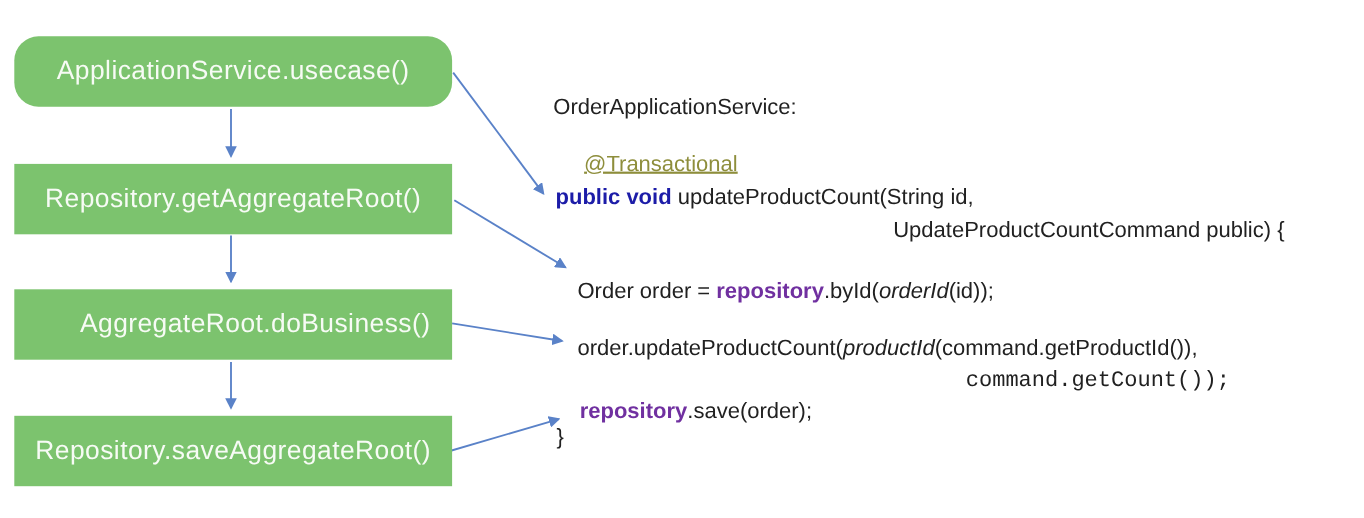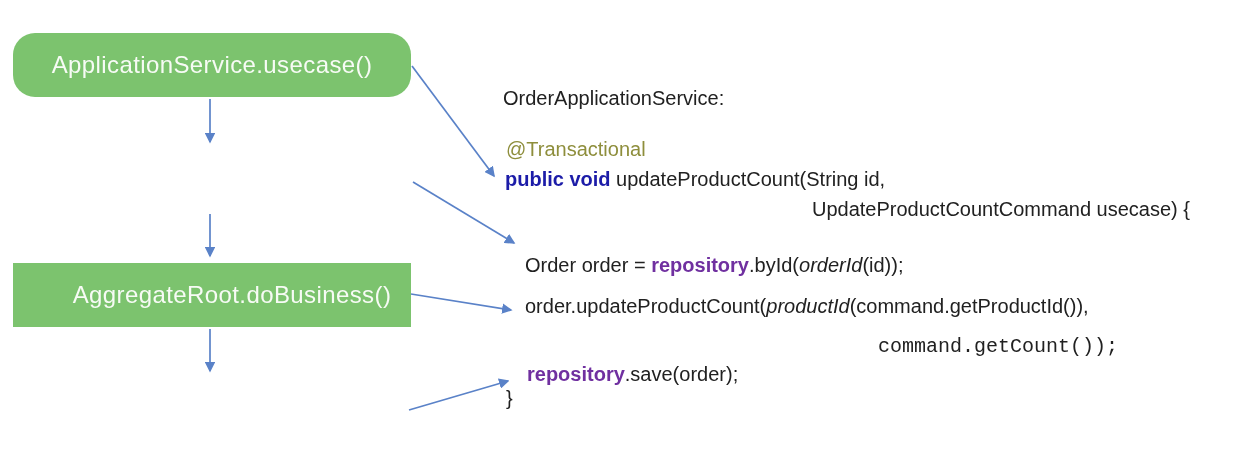--- a/index.html
+++ b/index.html
@@ -55,25 +55,25 @@
   .box3 { top: 263px; padding-left: 40px; }
   .box4 { top: 378px; }
   .code-line {
     position: absolute;
     font-size: 20px;
     line-height: 24px;
     color: var(--code-ink);
     white-space: nowrap;
   }
   .l1 { left: 503px; top: 86px; }
-  .l2 { left: 506px; top: 137px; color: var(--annotation-olive); }
+  .l2 { left: 531px; top: 137px; color: var(--annotation-olive); text-decoration: underline; }
   .l3 { left: 505px; top: 167px; }
   .l4 { left: 812px; top: 197px; }
   .l5 { left: 525px; top: 253px; }
-  .l6 { left: 525px; top: 294px; }
+  .l6 { left: 525px; top: 305px; }
   .l7 { left: 878px; top: 335px; font-family: Liberation Mono, monospace; }
   .l8 { left: 527px; top: 362px; }
   .l9 { left: 506px; top: 386px; }
   .kw { color: var(--keyword-navy); font-weight: bold; }
   .repo { color: var(--repo-purple); font-weight: bold; }
   .ital { font-style: italic; }
 </style>
 </head>
 <body>
 
@@ -90,29 +90,35 @@
     <line class="arrow" x1="210" y1="329" x2="210" y2="371" marker-end="url(#arrowTip)"></line>
     <line class="arrow" x1="412" y1="66" x2="494" y2="176" marker-end="url(#arrowTip)"></line>
     <line class="arrow" x1="413" y1="182" x2="514" y2="243" marker-end="url(#arrowTip)"></line>
     <line class="arrow" x1="411" y1="294" x2="511" y2="310" marker-end="url(#arrowTip)"></line>
     <line class="arrow" x1="409" y1="410" x2="508" y2="381" marker-end="url(#arrowTip)"></line>
   </svg>
 
   <div class="flow-box box1">
     <span>ApplicationService.usecase()</span>
   </div>
+  <div class="flow-box box2">
+    <span>Repository.getAggregateRoot()</span>
+  </div>
   <div class="flow-box box3">
     <span>AggregateRoot.doBusiness()</span>
+  </div>
+  <div class="flow-box box4">
+    <span>Repository.saveAggregateRoot()</span>
   </div>
 
   <div>
     <div class="code-line l1">OrderApplicationService:</div>
     <div class="code-line l2">@Transactional</div>
     <div class="code-line l3"><span class="kw">public void</span><span> updateProductCount(String id,</span></div>
-    <div class="code-line l4">UpdateProductCountCommand usecase) {</div>
+    <div class="code-line l4">UpdateProductCountCommand public) {</div>
     <div class="code-line l5"><span>Order order = </span><span class="repo">repository</span><span>.byId(</span><span class="ital">orderId</span><span>(id));</span></div>
     <div class="code-line l6"><span>order.updateProductCount(</span><span class="ital">productId</span><span>(command.getProductId()),</span></div>
     <div class="code-line l7">command.getCount());</div>
     <div class="code-line l8"><span class="repo">repository</span><span>.save(order);</span></div>
     <div class="code-line l9">}</div>
   </div>
 
 </div>
 
 </body></html>

